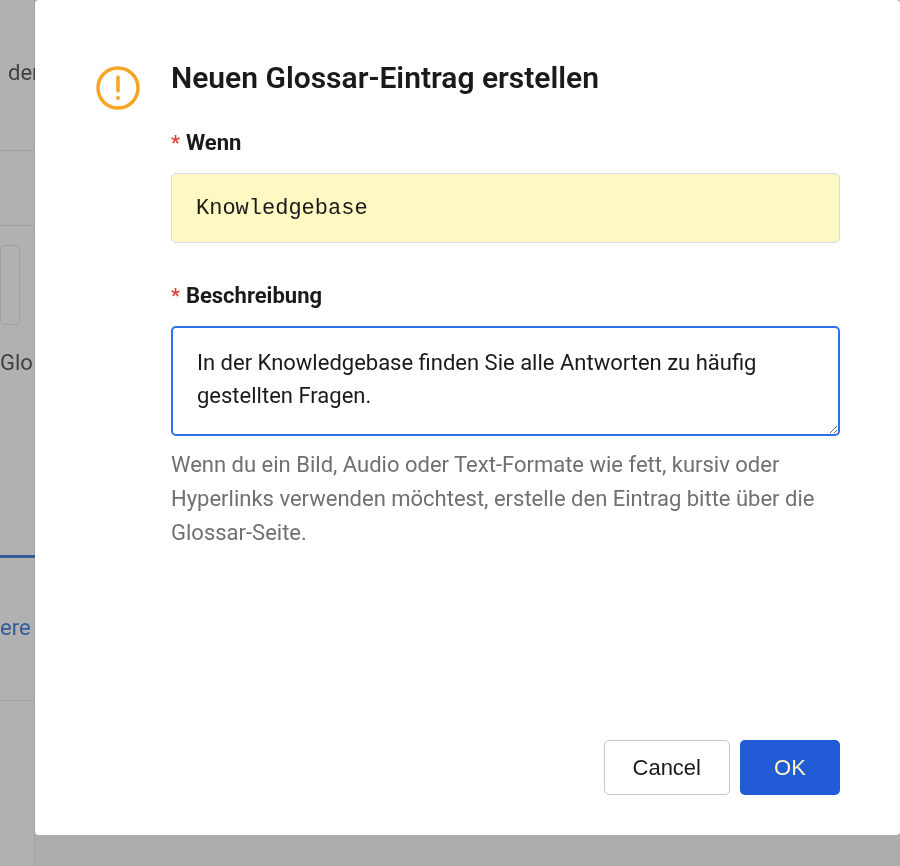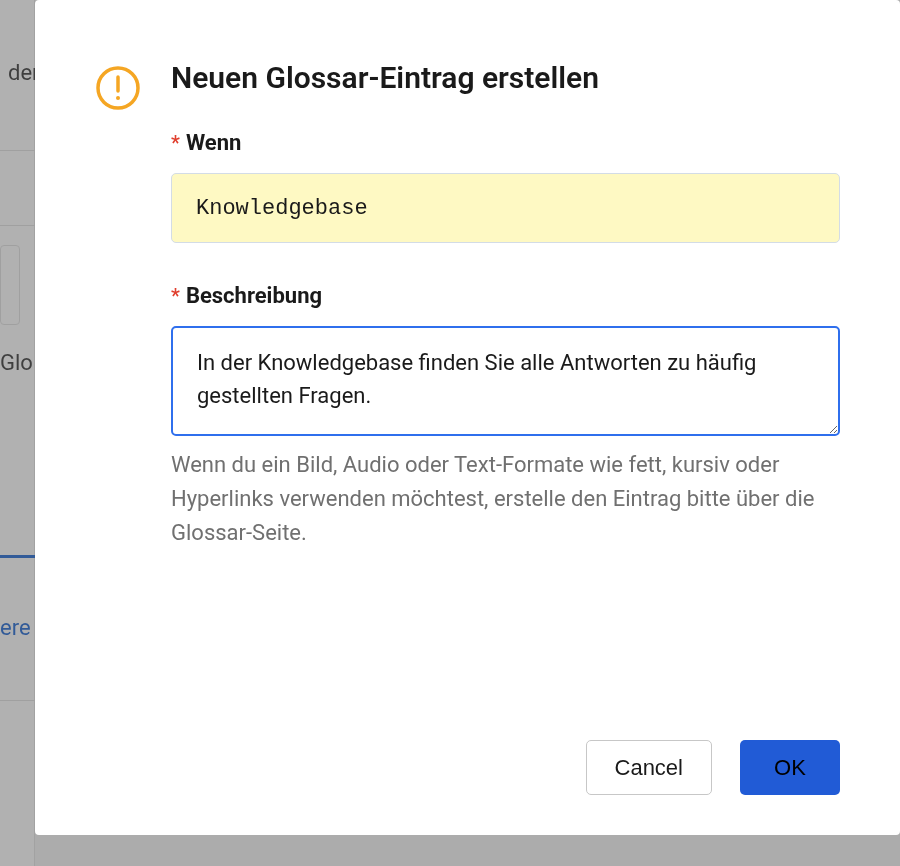--- a/index.html
+++ b/index.html
@@ -207,21 +207,21 @@
       font-size: 22px;
       color: #707070;
       line-height: 1.55;
       margin-bottom: 40px;
     }
     
     .modal-footer {
       margin-top: auto;
       display: flex;
       justify-content: flex-end;
-      gap: 20px;
+      gap: 10px;
     }
     
     .btn {
       height: 55px;
       padding: 0 28px;
       font-size: 22px;
       font-weight: 400;
       border-radius: 5px;
       cursor: pointer;
       display: flex;
@@ -231,24 +231,23 @@
     
     .btn-cancel {
       background: #ffffff;
       color: #1a1a1a;
       border: 1px solid #c7c7c7;
       min-width: 120px;
     }
     
     .btn-ok {
       background: #215bd6;
-      color: #000000;
+      color: #fef9c3;
       border: none;
       min-width: 100px;
-      margin-left: 8px;
     }
   </style>
 </head>
 <body>
 
 <div class="background-content">
   <div class="bg-left">
     <span class="bg-text-1">der</span>
     <div class="bg-divider"></div>
     <div class="bg-divider-2"></div>

